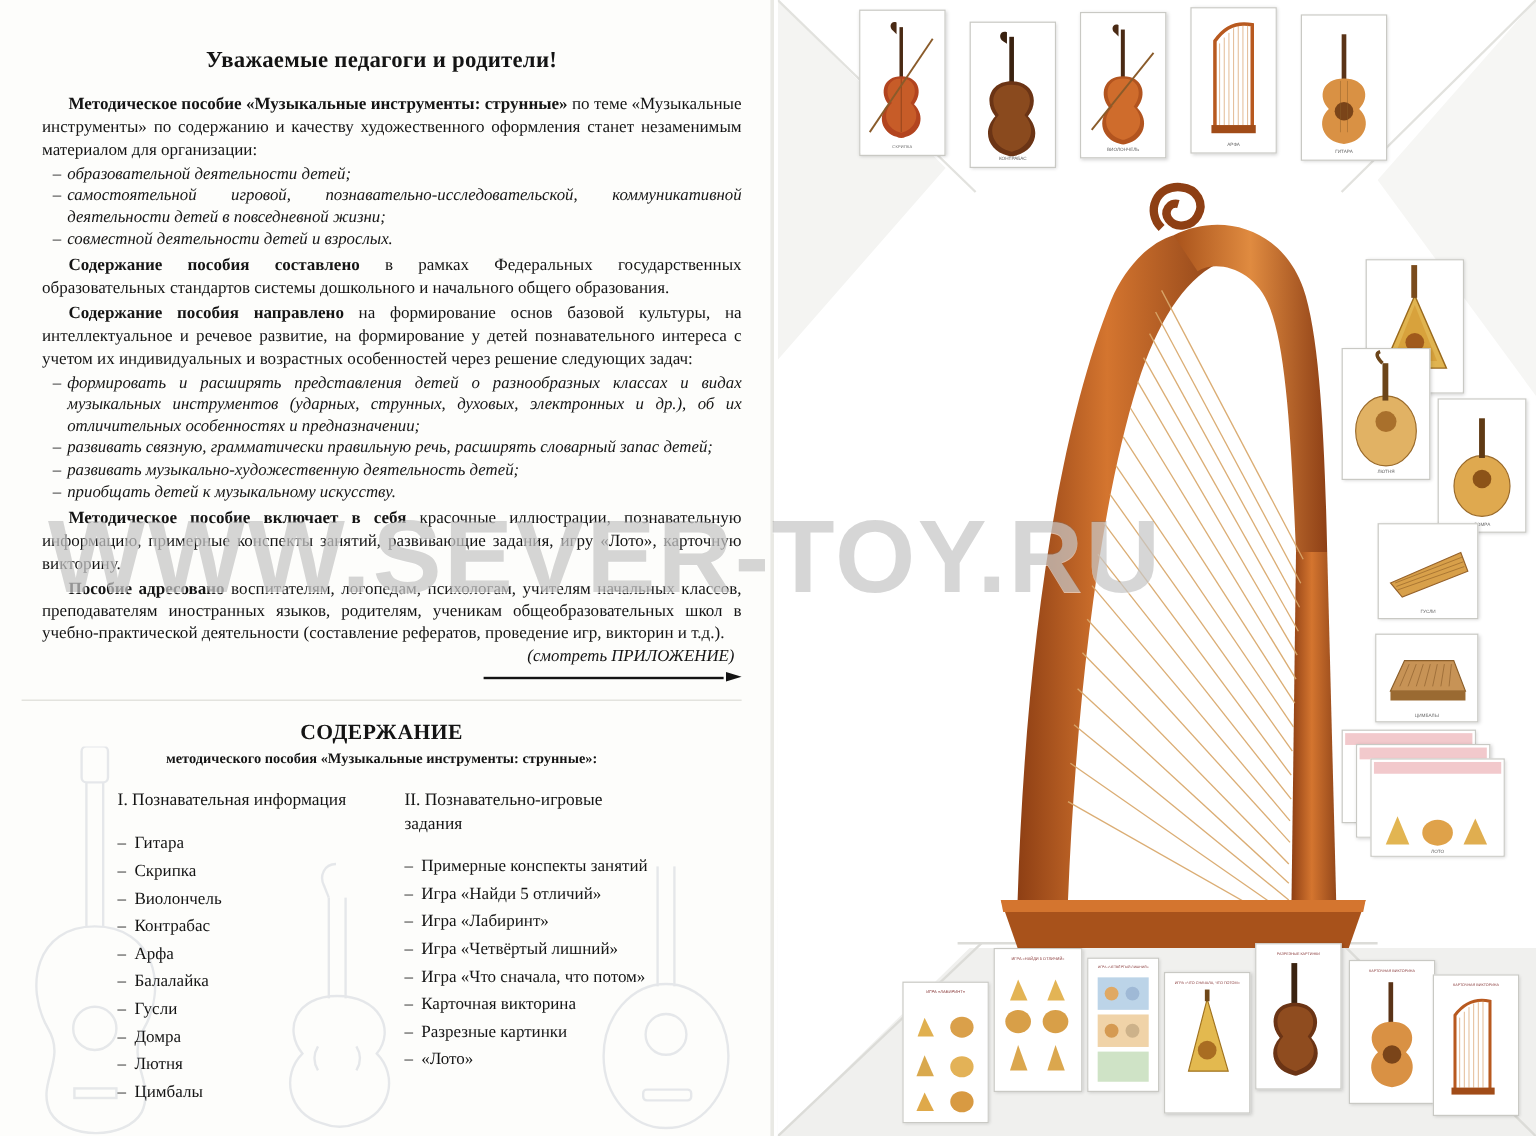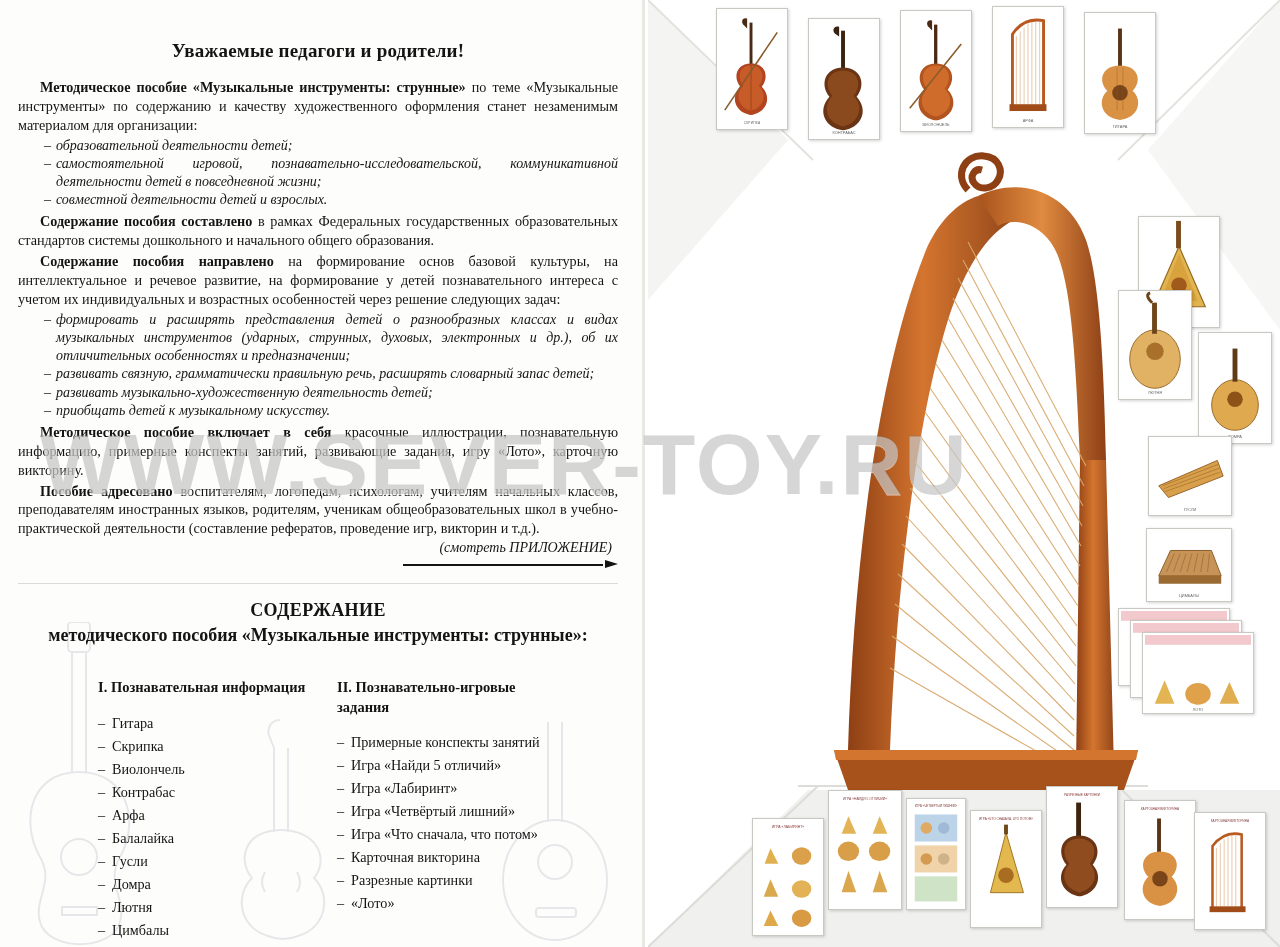--- a/index.html
+++ b/index.html
@@ -39,21 +39,21 @@
     margin: 18px 0 16px 0;
     color: #141414;
     letter-spacing: .2px;
   }
 
   .para {
     font-size: 14.2px;
     line-height: 1.33;
     text-align: justify;
     color: #141414;
-    margin: 0 0 2px 0;
+    margin: 0 0 2px 17px;
     text-indent: 22px;
   }
   .para b { font-weight: bold; }
 
   ul.dashlist {
     list-style: none;
     margin: 1px 0 3px 0;
     padding: 0 0 0 26px;
   }
   ul.dashlist li {
@@ -112,34 +112,34 @@
     text-align: center;
     font-weight: bold;
     font-size: 18px;
     margin: 16px 0 4px 0;
     color: #141414;
     letter-spacing: .4px;
   }
   .contents-sub {
     text-align: center;
     font-weight: bold;
-    font-size: 18px;
-    color: #141414;
-    margin-bottom: 32px;
+    font-size: 12px;
+    color: #141414;
+    margin-bottom: 18px;
   }
 
   .cols {
     display: flex;
     gap: 24px;
     padding-left: 80px;
   }
   .col { width: 215px; }
   .col h3 {
     font-size: 14.5px;
-    font-weight: bold;
+    font-weight: normal;
     margin: 0 0 14px 0;
     line-height: 1.35;
     color: #141414;
   }
   .col ul {
     list-style: none;
     margin: 0;
     padding: 0;
   }
   .col ul li {

